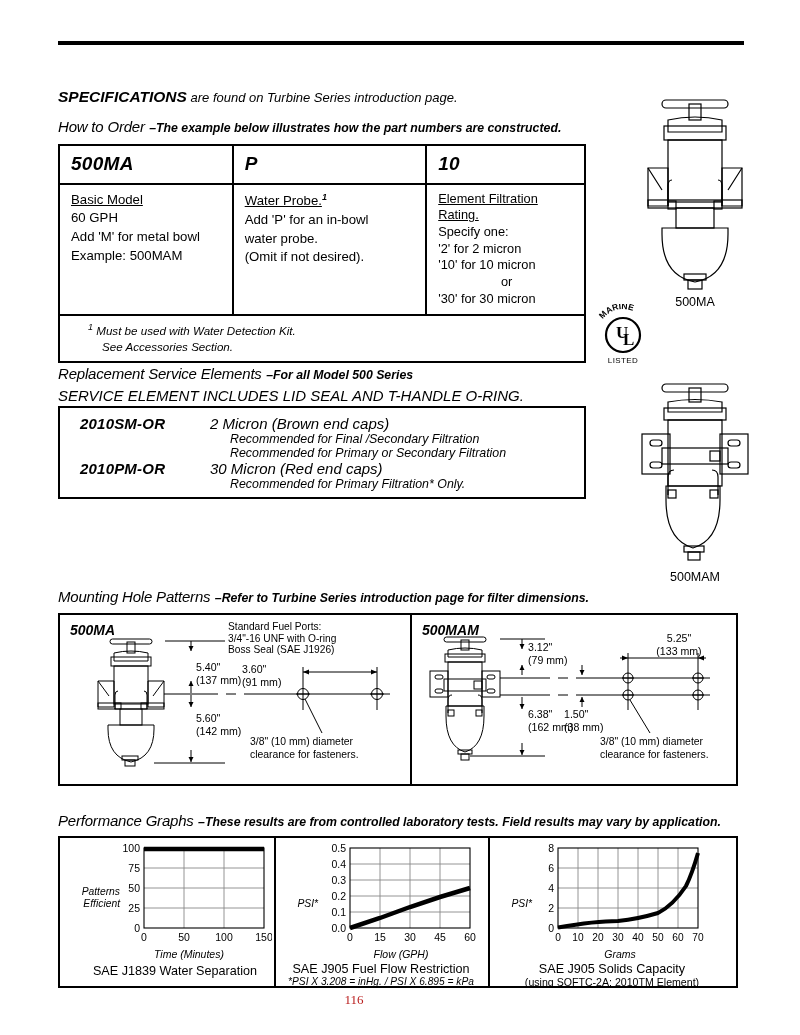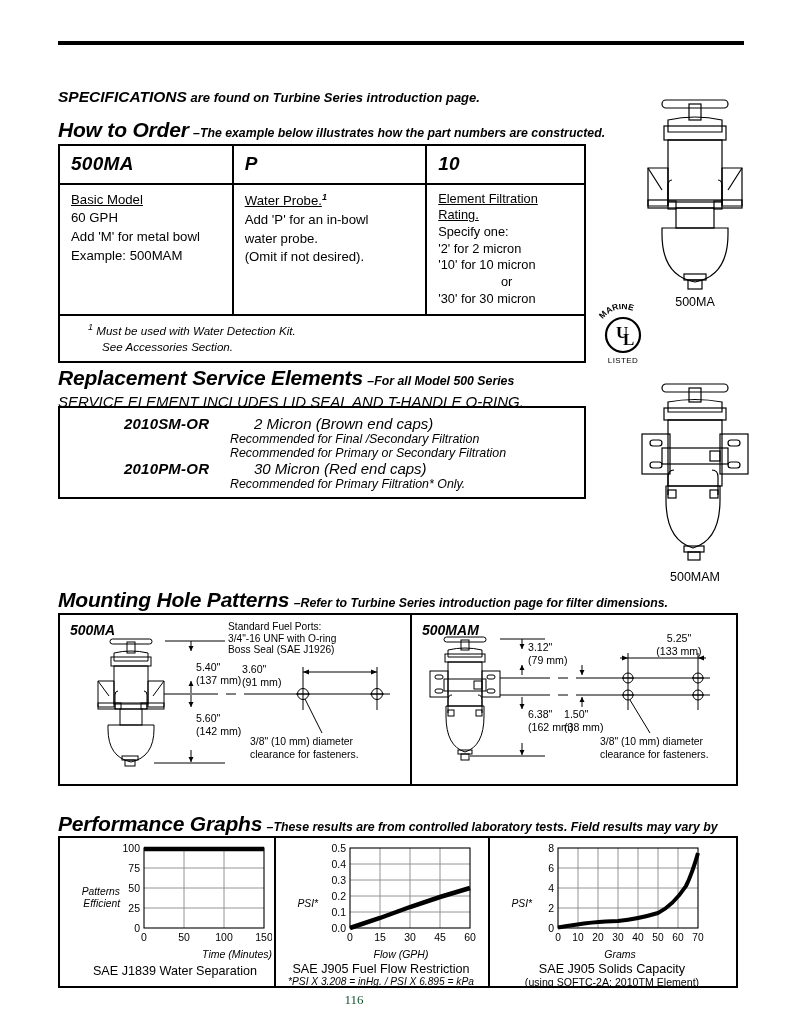--- a/index.html
+++ b/index.html
@@ -10,24 +10,24 @@
 
   
   .hdr{position:absolute;left:58px;top:38px;width:686px;}
   .hdr-row{display:flex;justify-content:space-between;align-items:baseline;}
   .hdr-left{font-size:21px;font-weight:bold;letter-spacing:-.2px;}
   .hdr-right{font-size:21px;font-weight:bold;letter-spacing:-.2px;}
   .hdr-rule{margin-top:3px;border-top:4px solid #000;width:100%;}
 
   .specs{position:absolute;left:58px;top:88px;width:560px;font-size:14.5px;}
   .specs b{font-weight:bold;font-style:italic;font-size:15.5px;}
-  .specs i{font-style:italic;font-weight:bold;font-size:13px;margin-top:28px;}
-
-  
-  .sec-title{font-weight:bold;font-style:italic;font-size:21px;letter-spacing:-.2px;}
+  .specs i{font-style:italic;font-weight:normal;font-size:13px;margin-top:28px;}
+
+  
+  .sec-title{font-weight:normal;font-style:italic;font-size:15px;letter-spacing:-.2px;}
   .sec-sub{font-style:italic;font-size:12.3px;font-weight:bold;}
 
   .hto-head{position:absolute;left:58px;top:118px;width:640px;}
 
   
   .otab{position:absolute;left:58px;top:144px;width:528px;border:2.5px solid #000;
         box-sizing:border-box;background:#fff;}
   .otab-r1{display:flex;border-bottom:2.5px solid #000;}
   .otab-r2{display:flex;border-bottom:2.5px solid #000;}
   .oc{box-sizing:border-box;padding:6px 9px 7px 11px;}
@@ -43,21 +43,21 @@
   .sup{font-size:9px;vertical-align:super;font-style:italic;font-weight:bold;}
   .fnote{padding:5px 10px 6px 28px;font-style:italic;font-size:11.6px;line-height:1.38;}
   .fnote .fn-sup{font-size:9px;vertical-align:super;}
   .fnote .ind{display:block;padding-left:14px;}
 
   
   .rse-head{position:absolute;left:58px;top:364px;width:640px;line-height:1.3;}
   .rse-head .l2{font-style:italic;font-size:15px;display:block;margin-top:1px;}
   .rtab{position:absolute;left:58px;top:406px;width:528px;border:2.5px solid #000;
         box-sizing:border-box;padding:7px 0 6px 0;background:#fff;}
-  .rrow{display:flex;align-items:center;margin-left:44px;}
+  .rrow{display:flex;align-items:center;}
   .rcode{width:150px;padding-left:20px;box-sizing:border-box;font-size:15px;font-weight:bold;
          font-style:italic;letter-spacing:.2px;}
   .rdesc{font-size:15px;font-style:italic;}
   .rsub{padding-left:170px;font-size:12.4px;font-style:italic;margin-top:0px;}
   .rsub.small{font-size:11.4px;}
 
   
   .ill1{position:absolute;left:600px;top:88px;width:190px;text-align:center;}
   .ill2{position:absolute;left:600px;top:378px;width:190px;text-align:center;}
   .ill-cap{font-size:12.5px;margin-top:2px;}
@@ -75,21 +75,21 @@
   .perf-head{position:absolute;left:58px;top:812px;width:690px;}
   .perfbox{position:absolute;left:58px;top:836px;width:680px;height:152px;
            border:2.5px solid #000;box-sizing:border-box;background:#fff;}
   .pdiv{position:absolute;top:0;height:100%;width:0;border-left:2px solid #000;}
   .gcap{position:absolute;text-align:center;font-size:12.6px;}
   .gcap2{position:absolute;text-align:center;font-size:10.2px;font-style:italic;}
   .axlab{position:absolute;font-style:italic;font-size:10.5px;text-align:center;}
   .ylab{position:absolute;font-style:italic;font-size:10.3px;text-align:right;line-height:1.15;}
 
   .pageno{position:absolute;left:0;top:992px;width:708px;text-align:center;
-          font-family:"Liberation Serif","DejaVu Serif",serif;font-size:13px;color:#14532d;}
+          font-family:"Liberation Serif","DejaVu Serif",serif;font-size:13px;color:#b91c1c;}
 
   svg{display:block;}
 </style>
 </head>
 <body>
 
 <div class="page">
 
   <div class="hdr">
     <div class="hdr-rule"></div>
@@ -449,21 +449,21 @@
         <text x="34" y="90">0</text>
       </g>
 
       <g font-size="10.5" font-family="'Liberation Sans',sans-serif" text-anchor="middle">
         <text x="38" y="99">0</text>
         <text x="78" y="99">50</text>
         <text x="118" y="99">100</text>
         <text x="158" y="99">150</text>
       </g>
     </svg>
-    <div class="axlab" style="left:46px;top:110px;width:166px;text-align:right;">Time (Minutes)</div>
+    <div class="axlab" style="left:46px;top:110px;width:166px;">Time (Minutes)</div>
     <div class="gcap" style="left:12px;top:126px;width:206px;">SAE J1839 Water Separation</div>
 
     <div class="ylab" style="left:218px;top:60px;width:40px;">PSI*</div>
     <svg style="position:absolute;left:258px;top:4px;" width="166" height="108" viewBox="0 0 166 108">
       <g stroke="#888" stroke-width="0.9">
         <line x1="32" y1="22" x2="152" y2="22"></line>
         <line x1="32" y1="38" x2="152" y2="38"></line>
         <line x1="32" y1="54" x2="152" y2="54"></line>
         <line x1="32" y1="70" x2="152" y2="70"></line>
         <line x1="62" y1="6" x2="62" y2="86"></line>

